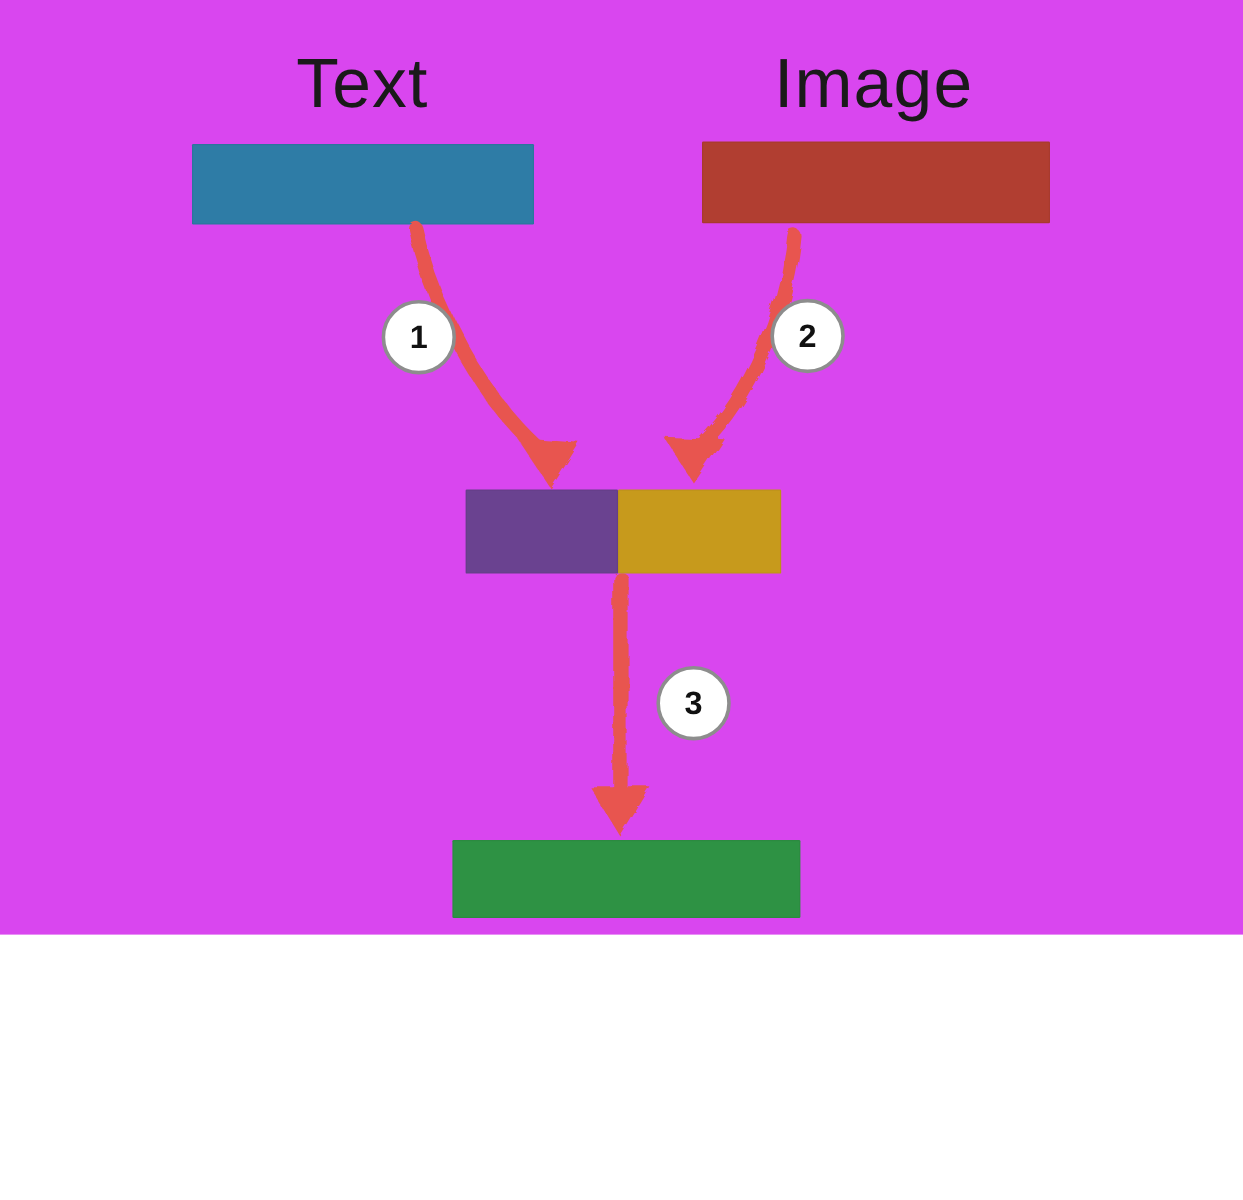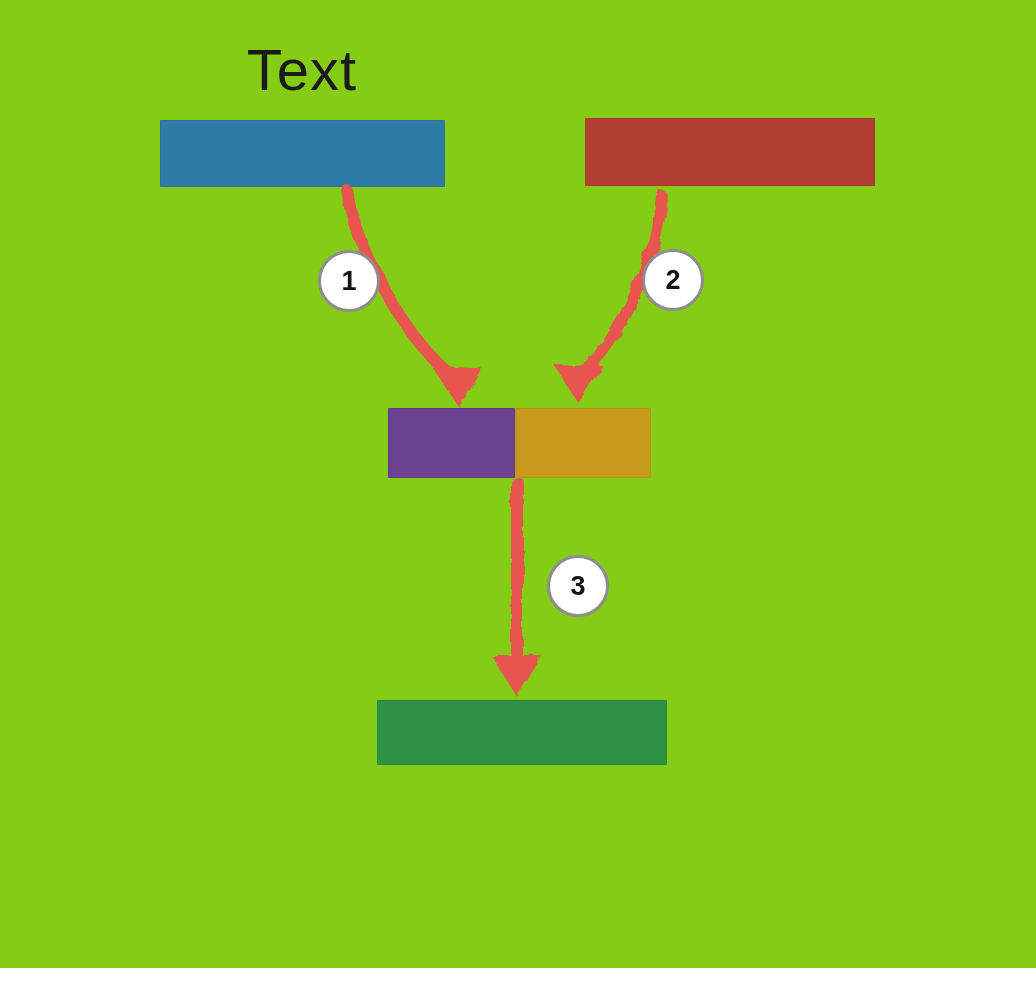--- a/index.html
+++ b/index.html
@@ -3,22 +3,22 @@
 <meta charset="utf-8">
 <style>
   html, body {
     margin: 0;
     padding: 0;
     background: #ffffff;
   }
   .canvas {
     position: relative;
     width: 1036px;
-    height: 968px;
-    background: #84cc16;
+    height: 779px;
+    background: #d946ef;
     overflow: hidden;
     font-family: "Liberation Sans", sans-serif;
   }
   .node-label {
     position: absolute;
     font-size: 58px;
     font-weight: 400;
     color: #1a1a1a;
     letter-spacing: 1px;
     text-align: center;
@@ -73,20 +73,21 @@
     white-space: nowrap;
   }
 </style>
 </head>
 <body>
 
 <div class="canvas">
 
   <div class="node-label" style="left:302px; top:36px;">Text</div>
 
+  <div class="node-label" style="left:728px; top:36px;">Image</div>
 
   <div class="rect rect-text" style="background-color: rgb(46, 124, 166);"></div>
 
   <div class="rect rect-image" style="background-color: rgb(177, 62, 49);"></div>
 
   <svg class="arrow-layer" viewBox="0 0 1036 1000" style="color: rgb(232, 85, 80);">
     <defs>
       <filter id="rough" x="-20%" y="-20%" width="140%" height="140%">
         <feTurbulence type="fractalNoise" baseFrequency="0.045" numOctaves="3" result="noise"></feTurbulence>
         <feDisplacementMap in="SourceGraphic" in2="noise" scale="7"></feDisplacementMap>

